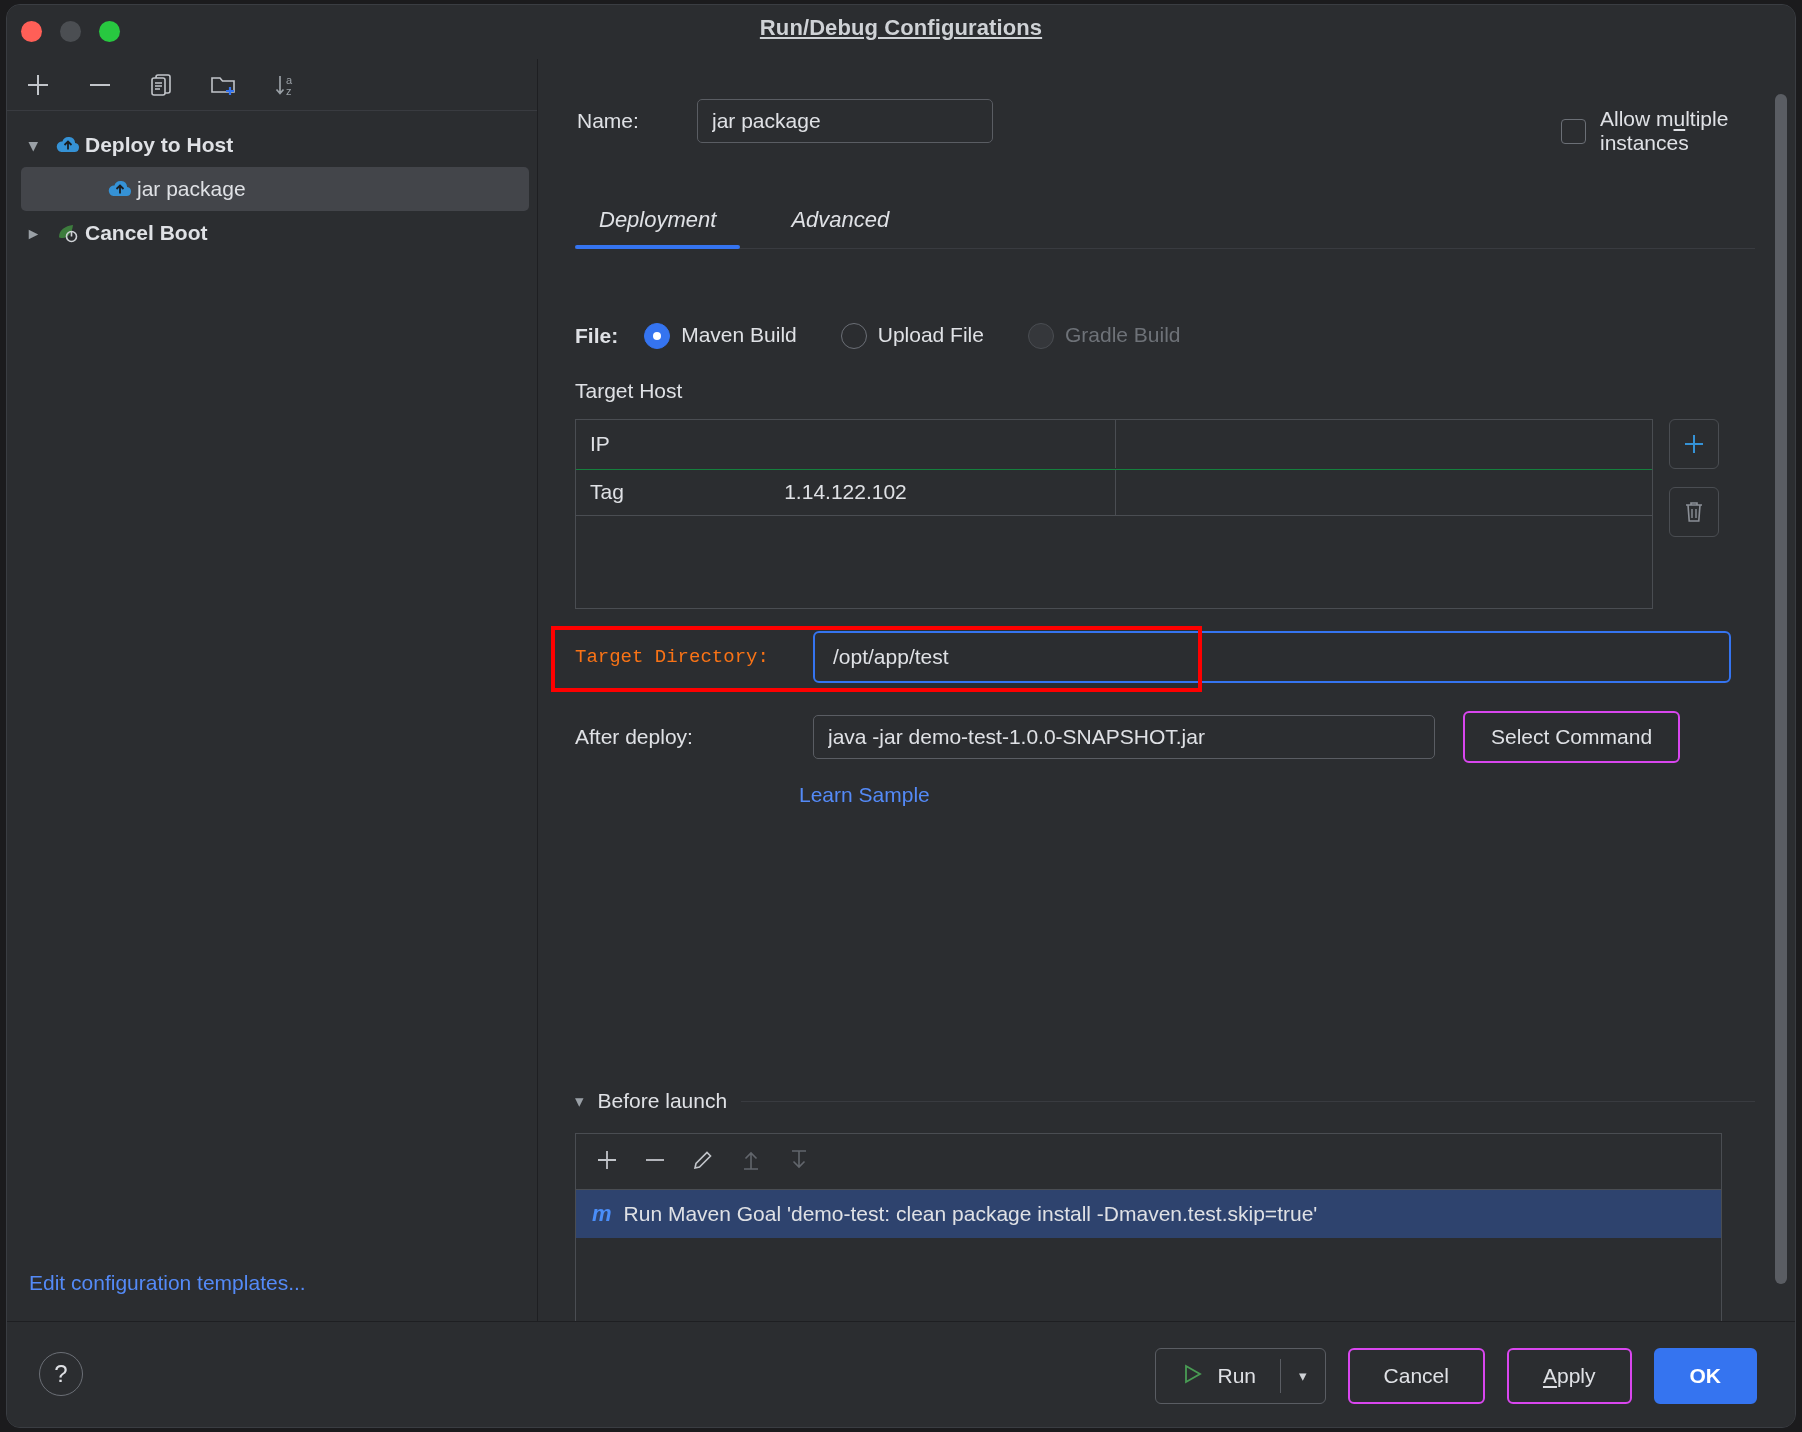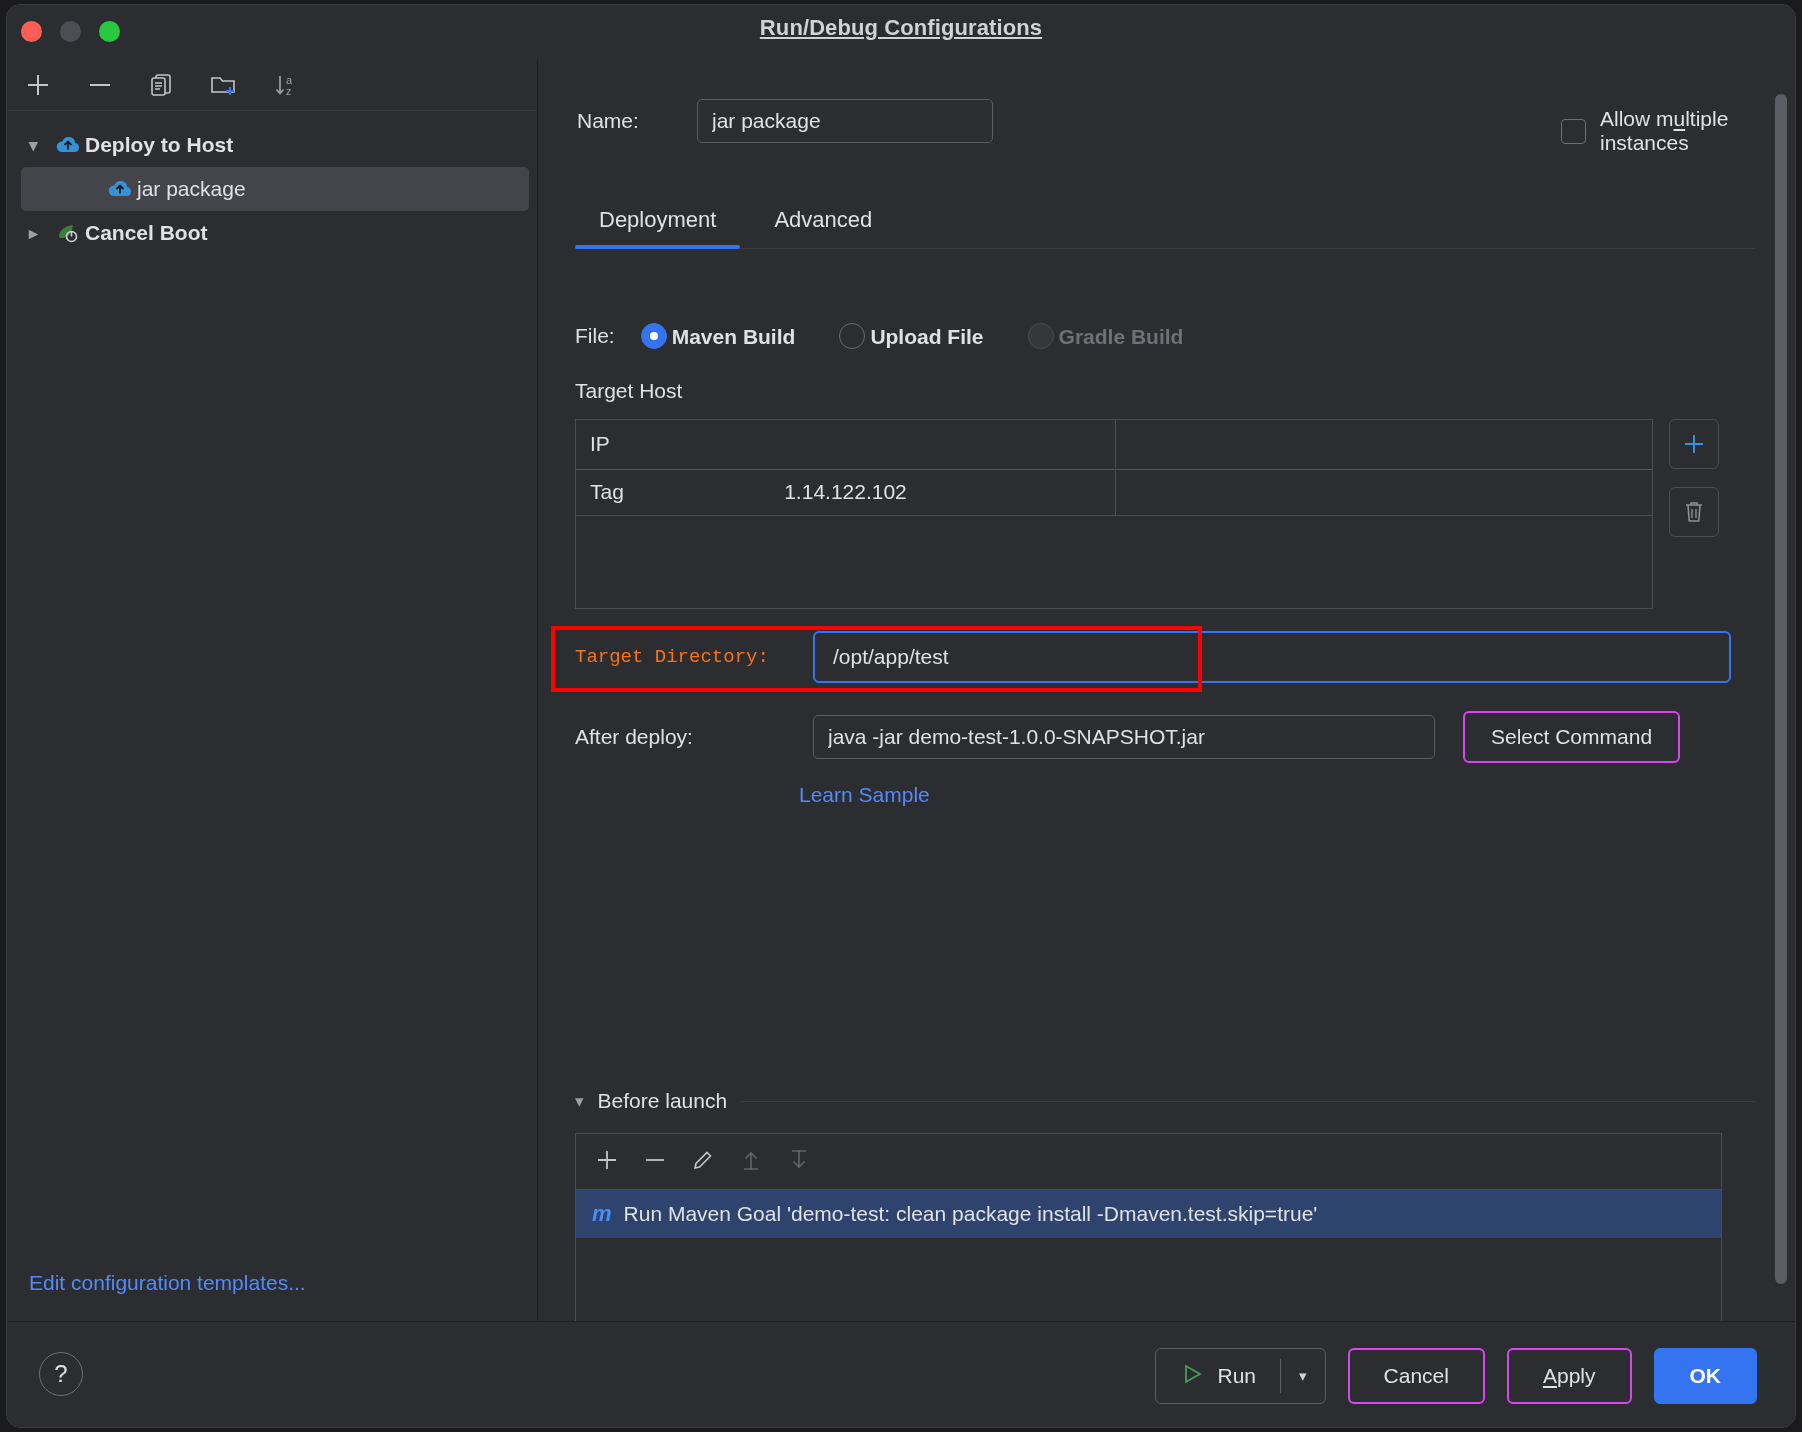--- a/index.html
+++ b/index.html
@@ -112,39 +112,39 @@
     border: 1px solid #6b6f76;
     border-radius: 4px;
     background: #2b2d30;
     flex: 0 0 auto;
   }
   #allow-multi { position: absolute; left: 1022px; top: 48px; }
   .mnem { text-decoration: underline; text-underline-offset: 3px; }
 
   
   #tabs { position: absolute; left: 36px; top: 140px; width: 1160px; }
-  #tabstrip { display: flex; gap: 10px; }
+  #tabstrip { display: flex; gap: 27px; font-style: italic; }
   .tab {
     font-size: 22px; color: #dfe1e5;
     padding: 8px 24px 16px 24px;
     position: relative;
   }
   .tab.active::after {
     content: ""; position: absolute;
     left: 0; right: 0; bottom: 0; height: 4px;
     background: #3574f0; border-radius: 2px;
   }
   #tab-underline {
     height: 1px; background: #393b40; margin-top: -1px;
     width: 1180px;
   }
 
   
   #file-row { position: absolute; left: 36px; top: 264px; display: flex; align-items: center; gap: 0; }
-  .radio-item { display: flex; align-items: flex-end; gap: 5px; margin-right: 44px; font-weight: bold; }
+  .radio-item { display: flex; align-items: flex-start; gap: 11px; margin-right: 44px; }
   .radio {
     width: 26px; height: 26px; border-radius: 50%;
     border: 1px solid #6b6f76; background: #2b2d30;
     flex: 0 0 auto; position: relative;
   }
   .radio.on { background: #3574f0; border-color: #3574f0; }
   .radio.on::after {
     content: ""; position: absolute; left: 8px; top: 8px;
     width: 8px; height: 8px; border-radius: 50%; background: #fff;
   }
@@ -355,21 +355,21 @@
 
     <div id="tabs">
       <div id="tabstrip">
         <div class="tab active">Deployment</div>
         <div class="tab">Advanced</div>
       </div>
       <div id="tab-underline"></div>
     </div>
 
     <div id="file-row">
-      <span class="lbl" style="margin-right:26px;">File:</span>
+      <span class="lbl" style="margin-right:26px;font-weight:bold;">File:</span>
       <label class="radio-item">
         <span class="radio on"></span>
         <span class="lbl">Maven Build</span>
       </label>
       <label class="radio-item">
         <span class="radio"></span>
         <span class="lbl">Upload File</span>
       </label>
       <label class="radio-item">
         <span class="radio disabled"></span>

